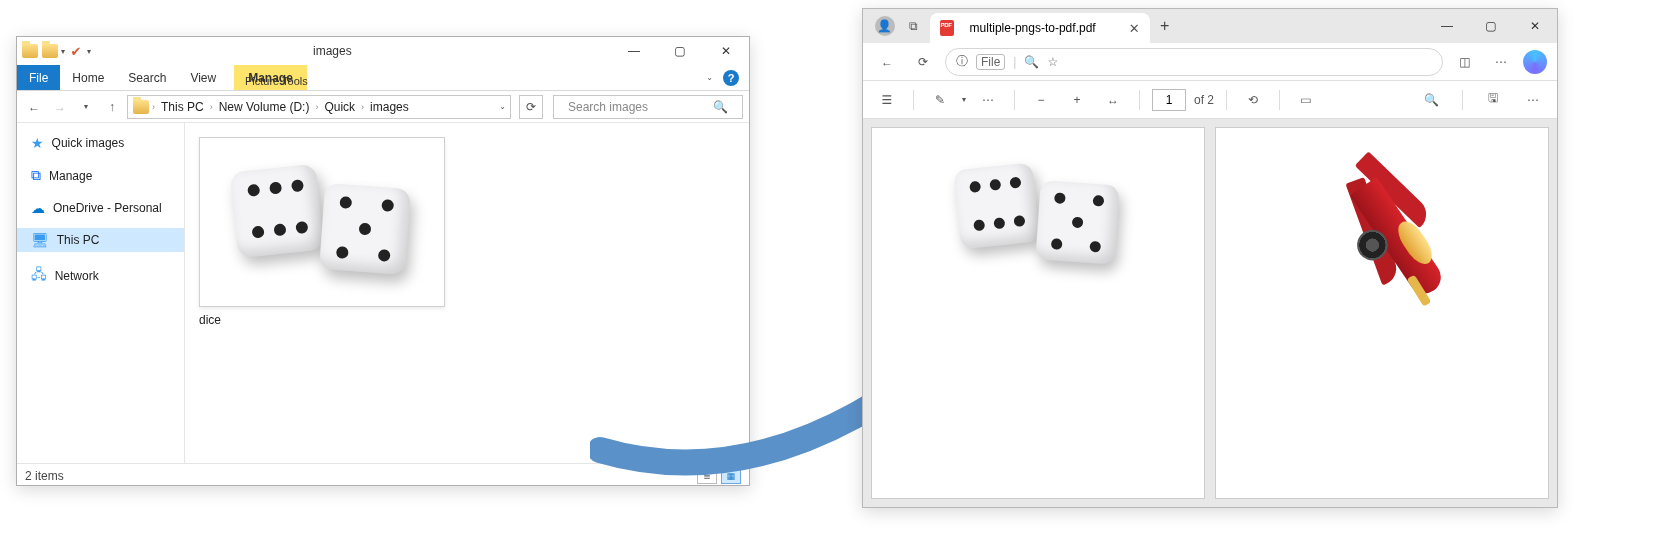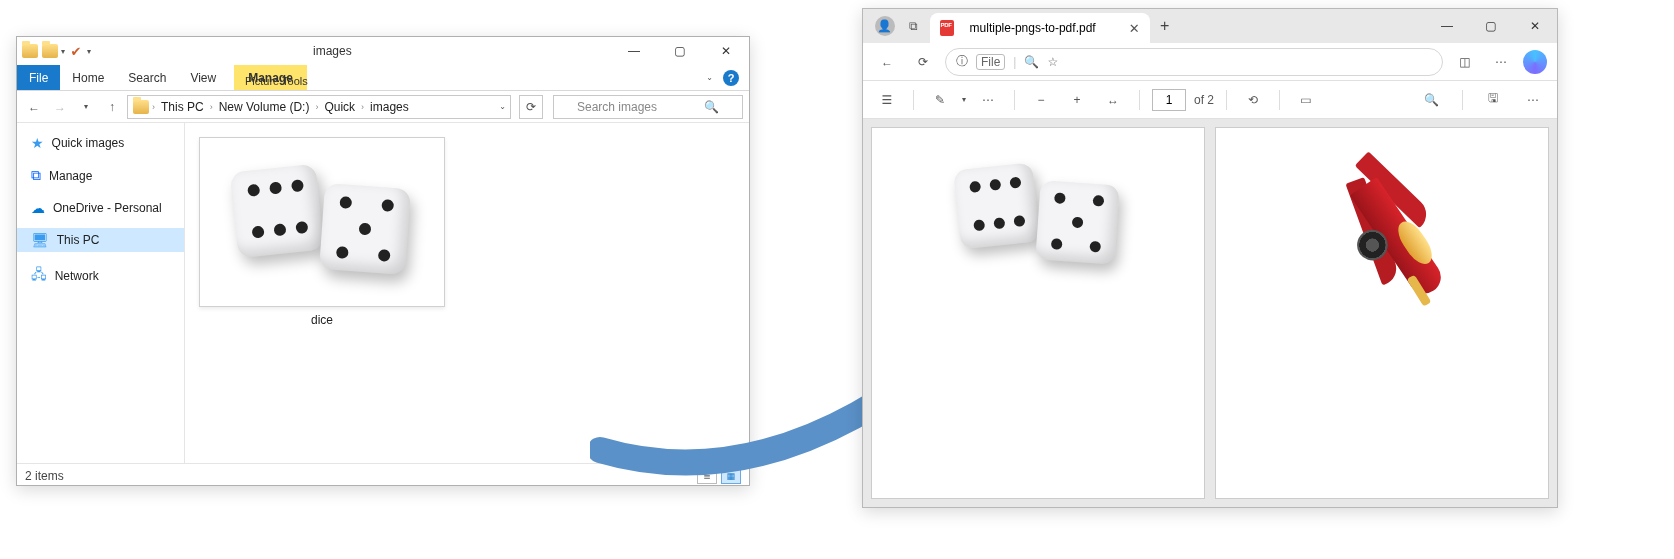--- a/index.html
+++ b/index.html
@@ -24,33 +24,33 @@
   .rtab{padding:6px 12px;color:#333;}
   .rtab.file{background:#1979ca;color:#fff;}
   .rright{margin-left:auto;display:flex;align-items:center;gap:10px;padding:0 10px;}
   .helpq{width:16px;height:16px;border-radius:50%;background:#1979ca;color:#fff;display:flex;align-items:center;justify-content:center;font-size:11px;font-weight:bold;}
   .navbar{display:flex;align-items:center;height:32px;gap:4px;padding:4px 6px;border-bottom:1px solid #e5e5e5;}
   .navbtn{width:22px;height:22px;display:flex;align-items:center;justify-content:center;color:#555;}
   .crumbs{flex:1;height:24px;border:1px solid #c8c8c8;display:flex;align-items:center;padding:0 4px;gap:2px;overflow:hidden;}
   .crumbs .seg{padding:0 4px;color:#222;white-space:nowrap;}
   .crumbs .sep{color:#888;font-size:9px;}
   .refresh{width:24px;height:24px;border:1px solid #c8c8c8;display:flex;align-items:center;justify-content:center;color:#555;margin-left:4px;}
-  .search{width:190px;height:24px;border:1px solid #c8c8c8;display:flex;align-items:center;padding:0 23px;color:#888;margin-left:6px;}
+  .search{width:190px;height:24px;border:1px solid #c8c8c8;display:flex;align-items:center;padding:0 14px;color:#888;margin-left:6px;}
   .search .mag{margin-left:auto;color:#666;}
   .body{display:flex;height:calc(100% - 28px - 26px - 32px - 22px);}
   .sidebar{width:168px;border-right:1px solid #e5e5e5;padding:8px 0;}
   .sitem{display:flex;align-items:center;gap:8px;padding:4px 14px;color:#222;}
   .sitem.sel{background:#cde8ff;}
   .ico-star{color:#3a9bef;font-size:14px;}
   .ico-dbx{color:#0061ff;font-size:14px;}
   .ico-od{color:#0078d4;font-size:14px;}
   .ico-pc{color:#3a9bef;font-size:14px;}
   .ico-net{color:#3a9bef;font-size:14px;}
   .content{flex:1;padding:14px;display:flex;gap:40px;align-items:flex-start;}
-  .thumb{width:246px;display:flex;flex-direction:column;align-items:center;gap:6px;}
+  .thumb{width:246px;display:flex;flex-direction:column;align-items:flex-start;gap:6px;}
   .timg{width:246px;height:170px;border:1px solid #d0d0d0;box-shadow:0 2px 4px rgba(0,0,0,.08);background:#fff;display:flex;align-items:center;justify-content:center;position:relative;}
   .thumb .lbl{color:#222;}
   .status{height:22px;border-top:1px solid #e5e5e5;display:flex;align-items:center;padding:12px 8px;color:#444;}
   .status .views{margin-left:auto;display:flex;gap:4px;}
   .viewbtn{width:20px;height:16px;border:1px solid #bbb;display:flex;align-items:center;justify-content:center;font-size:9px;color:#666;}
   .viewbtn.sel{background:#cde8ff;border-color:#6aa9e6;color:#1979ca;}
 
   
   .dice-scene{position:relative;width:200px;height:140px;}
   .die{position:absolute;width:86px;height:86px;background:#f4f4f6;border-radius:14px;box-shadow: inset -6px -6px 14px rgba(0,0,0,.15), 4px 8px 14px rgba(0,0,0,.25);}

